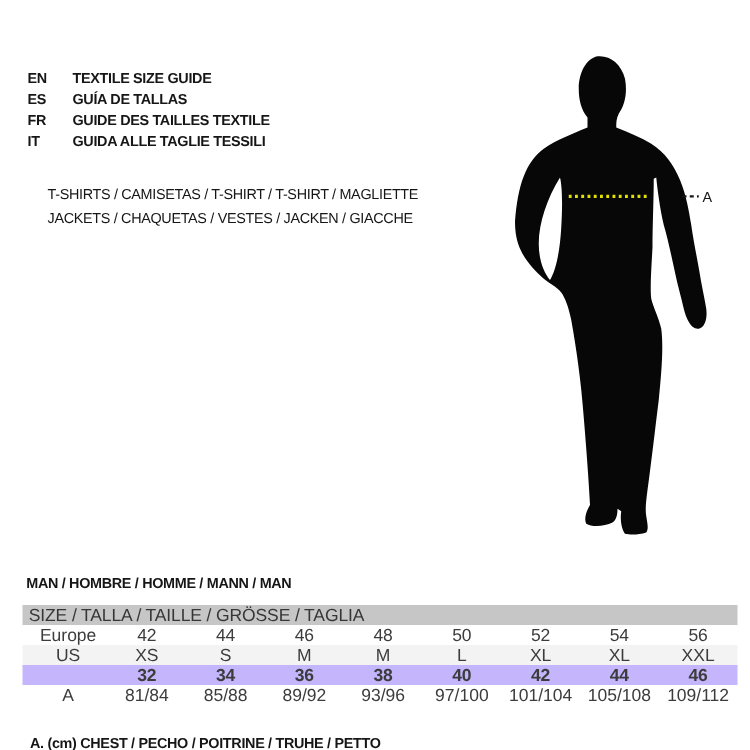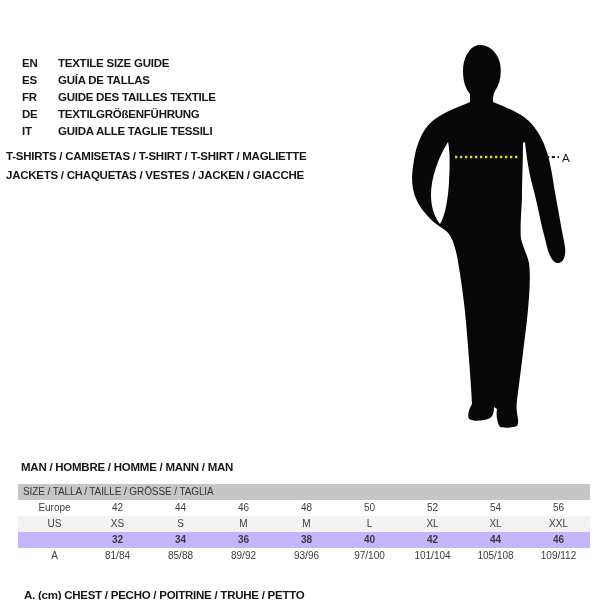--- a/index.html
+++ b/index.html
@@ -15,40 +15,40 @@
   .lang-list { position:absolute; left:22px; top:14px; }
   .lang-row  { display:flex; height:17.2px; align-items:center; }
   .lang-code, .lang-label {
     font-weight:700; font-size:11.5px; color:#161616; letter-spacing:-0.25px;
     white-space:nowrap;
   }
   .lang-code { width:36px; }
 
   
   .categories {
-    position:absolute; left:6px; top:107px;
-    font-weight:700; font-size:11.5px; color:#161616;
+    position:absolute; left:38px; top:107px;
+    font-weight:400; font-size:11.5px; color:#161616;
     letter-spacing:-0.25px; line-height:19px; white-space:nowrap;
   }
 
   
   .figure-wrap { position:absolute; left:390px; top:0; width:195px; height:400px; }
   .figure-wrap svg { display:block; }
 
   
   .section-title {
     position:absolute; left:21px; top:421px;
     font-weight:700; font-size:11.5px; color:#161616; letter-spacing:-0.25px;
     line-height:12px; white-space:nowrap;
   }
 
   
   .size-table {
     position:absolute; left:18px; top:444px; width:572px;
-    font-size:10px; color:#3c3c3c;
+    font-size:14px; color:#3c3c3c;
   }
   .t-header {
     height:16px; line-height:16px; background:#c6c6c6;
     padding-left:5px; color:#363636; letter-spacing:-0.1px;
   }
   .t-row  { display:flex; height:16px; line-height:16px; }
   .t-label{ width:70px; padding-left:5px; text-align:left; }
   .t-cell { flex:1; text-align:center; }
   .row-us    { background:#f3f3f3; }
   .row-blank { background:#c4b5fd;font-weight:bold; }
@@ -70,24 +70,20 @@
       <span class="lang-code">EN</span>
       <span class="lang-label">TEXTILE SIZE GUIDE</span>
     </div>
     <div class="lang-row">
       <span class="lang-code">ES</span>
       <span class="lang-label">GUÍA DE TALLAS</span>
     </div>
     <div class="lang-row">
       <span class="lang-code">FR</span>
       <span class="lang-label">GUIDE DES TAILLES TEXTILE</span>
-    </div>
-    <div class="lang-row">
-      <span class="lang-code">DE</span>
-      <span class="lang-label">TEXTILGRÖßENFÜHRUNG</span>
     </div>
     <div class="lang-row">
       <span class="lang-code">IT</span>
       <span class="lang-label">GUIDA ALLE TAGLIE TESSILI</span>
     </div>
   </div>
 
   <div class="categories">
     <div>T-SHIRTS / CAMISETAS / T-SHIRT / T-SHIRT / MAGLIETTE</div>
     <div>JACKETS / CHAQUETAS / VESTES / JACKEN / GIACCHE</div>

